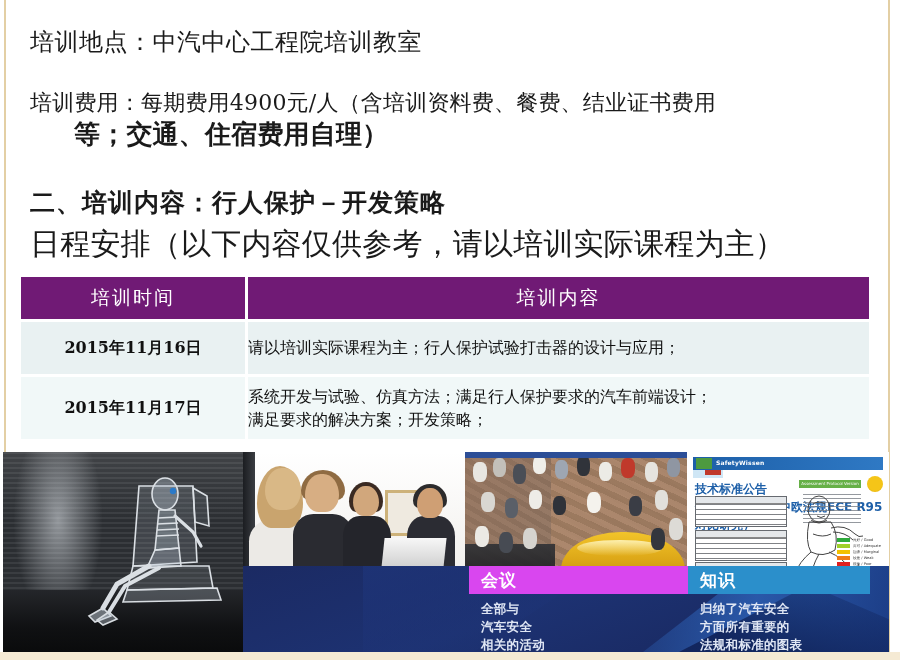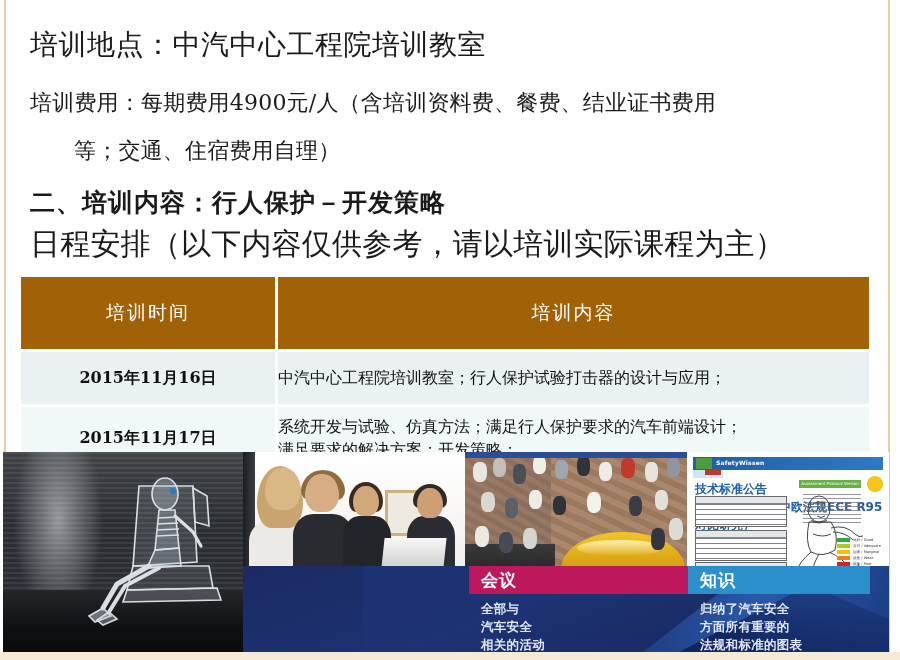--- a/index.html
+++ b/index.html
@@ -44,34 +44,35 @@
     width: 900px;
   }
   .line {
     color: #1a1a1a;
     font-family: "DejaVu Serif", "Liberation Serif", serif;
     white-space: pre;
   }
   .loc-line {
     position: absolute;
     left: 30px; top: 26px;
-    font-size: 28px;
+    font-size: 24px;
     letter-spacing: 0.5px;
   }
   .fee-line-1 {
     position: absolute;
     left: 30px; top: 88px;
     font-size: 22px;
     letter-spacing: 0.2px;
   }
   .fee-line-2 {
     position: absolute;
-    left: 74px; top: 136px;
-    font-size: 22px;
+    left: 74px; top: 117px;
+    font-size: 26px;
     letter-spacing: 0.2px;
+    font-weight: bold;
   }
   .section-head {
     position: absolute;
     left: 30px; top: 186px;
     font-size: 25px;
     font-weight: bold;
     letter-spacing: 1px;
   }
   .section-sub {
     position: absolute;
@@ -84,28 +85,28 @@
   
   .sched-table {
     position: absolute;
     left: 21px; top: 277px;
     width: 848px;
     border-collapse: separate;
     border-spacing: 0;
     table-layout: fixed;
   }
   .sched-table th {
-    background: #a16207;
+    background: #701a75;
     color: #ffffff;
     font-family: "DejaVu Serif", "Liberation Serif", serif;
     font-size: 19px;
     font-weight: normal;
     text-align: center;
     height: 40px;
-    padding: 16px;
+    padding: 1px;
     border-right: 3px solid #ffffff;
     letter-spacing: 2px;
   }
   .sched-table th:last-child { border-right: none; }
   .sched-table td {
     background: #e9f1f2;
     color: #111111;
     font-family: "DejaVu Serif", "Liberation Serif", serif;
     font-size: 16px;
     padding: 0;
@@ -369,21 +370,21 @@
     clip-path: polygon(0 0, 100% 0, 46% 100%, 0 100%);
   }
 
   
   .cat-bar {
     position: absolute;
     top: 114px;
     height: 28px;
   }
   .cat-red { left: 243px; width: 221px; background: #9c1f33; }
-  .cat-orange { left: 466px; width: 226px; background: #be185d; }
+  .cat-orange { left: 466px; width: 226px; background: #d946ef; }
   .cat-blue { left: 685px; width: 182px; background: #2b8fcb; }
   .cat-label {
     color: #ffffff;
     font-family: "DejaVu Sans", "Liberation Sans", sans-serif;
     font-size: 17px;
     font-weight: bold;
     line-height: 28px;
     padding-left: 12px;
     letter-spacing: 1px;
   }
@@ -422,21 +423,21 @@
   <table class="sched-table">
     <thead>
       <tr>
         <th class="col-time">培训时间</th>
         <th>培训内容</th>
       </tr>
     </thead>
     <tbody>
       <tr class="row1">
         <td class="cell-time">2015年11月16日</td>
-        <td class="cell-content">中汽中心工程院培训教室；行人保护试验打击器的设计与应用；</td>
+        <td class="cell-content">请以培训实际课程为主；行人保护试验打击器的设计与应用；</td>
       </tr>
       <tr class="row2 alt">
         <td class="cell-time">2015年11月17日</td>
         <td class="cell-content" style="white-space: pre-line;">系统开发与试验、仿真方法；满足行人保护要求的汽车前端设计；
 满足要求的解决方案；开发策略；</td>
       </tr>
     </tbody>
   </table>
 
   <div class="photo-strip">

